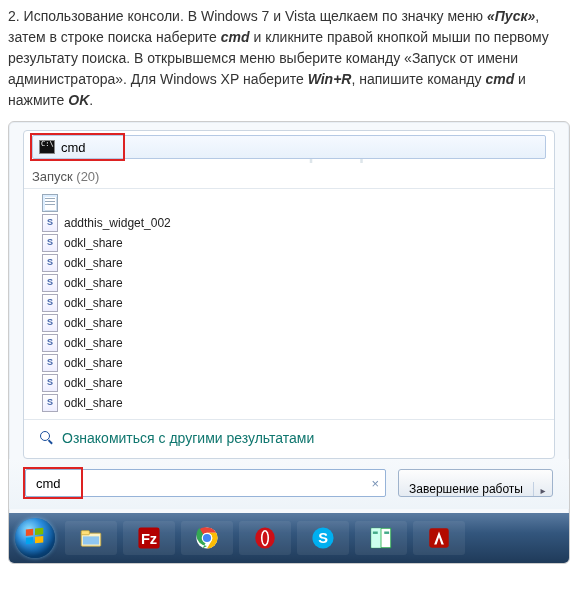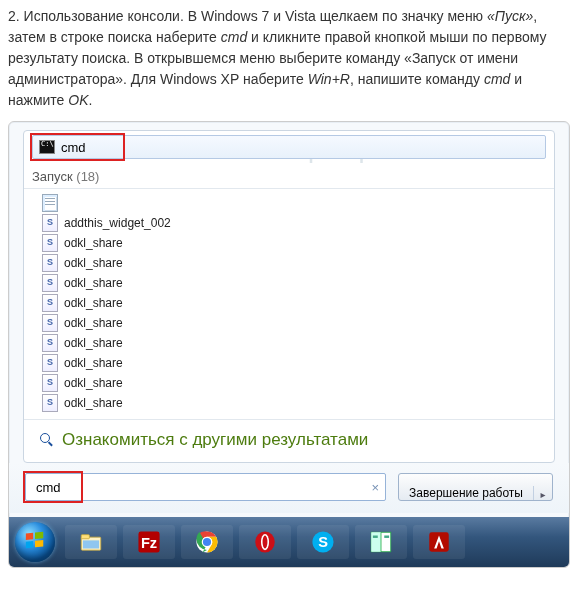--- a/index.html
+++ b/index.html
@@ -10,21 +10,21 @@
     background: #fff;
     width: 579px;
   }
   .article-text {
     padding: 6px 8px 10px 8px;
     font-family: Arial, sans-serif;
     font-size: 14px;
     line-height: 1.5;
     color: #333;
   }
-  .article-text .em { font-style: italic; font-weight: normal; }
+  .article-text .em { font-style: italic; font-weight: bold; }
   .screenshot {
     margin: 0 0 0 8px;
     width: 560px;
     border: 1px solid #ccc;
     border-radius: 6px;
     background: #f6f9fc;
     box-shadow: inset 0 0 0 1px #e8eef4;
     position: relative;
     padding: 8px 0 0 0;
     overflow: hidden;
@@ -136,22 +136,22 @@
   .divider {
     height: 1px;
     background: #e2e8ee;
     margin: 6px 0;
   }
   .see-more {
     display: flex;
     align-items: center;
     gap: 8px;
     padding: 4px 12px 4px 16px;
-    color: #4d7c0f;
-    font-size: 17px;
+    color: #0f766e;
+    font-size: 14px;
   }
   .search-icon {
     width: 14px; height: 14px; position: relative; flex: none;
   }
   .search-icon::before {
     content:"";
     position:absolute;
     width:8px;height:8px;border:1.5px solid #1a4f9c;border-radius:50%;
     left:0;top:0;
   }
@@ -264,21 +264,21 @@
     <div class="cmd-row-wrap">
       <div class="cmd-row">
         <span class="exe-icon"></span>
         <span>cmd</span>
         <span class="hl"></span>
       </div>
     </div>
 
     <div class="section-header" style="margin-top:2px;">
       <span>Запуск</span>
-      <span style="color:#777;">(18)</span>
+      <span style="color:#777;">(20)</span>
     </div>
 
     <div class="file-list" id="file-list">
         <div class="file-item">
           <span class="file-icon doc-icon"></span>
         </div>
         <div class="file-item">
           <span class="file-icon js-icon"></span>
           <span>addthis_widget_002</span>
         </div>

